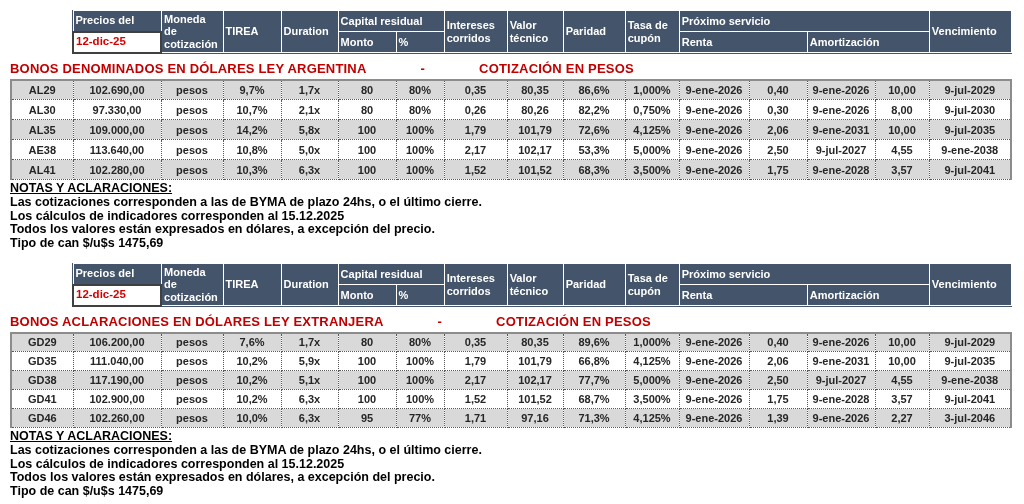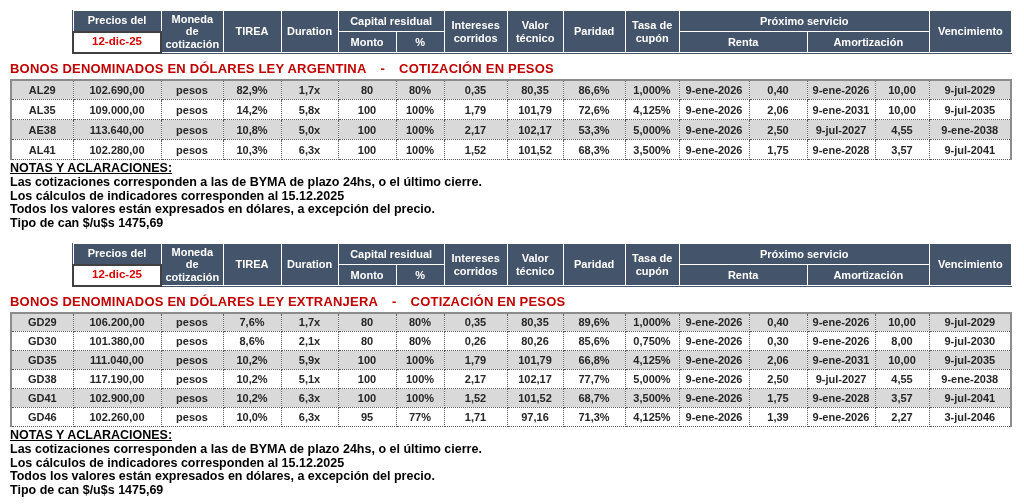--- a/index.html
+++ b/index.html
@@ -18,38 +18,38 @@
     margin-left:62px;
     width:940px;
     background:#44546A;
     border:1px solid #44546A;
   }
   .head-table th {
     border:1px solid #ffffff;
     color:#ffffff;
     font-size:11px;
     font-weight:bold;
-    text-align:center;
+    text-align:left;
     vertical-align:middle;
     padding:1px 2px;
     height:21px;
     line-height:1.15;
   }
   .head-table th.date-cell {
     background:#ffffff;
     color:#d40000;
     border:2px solid #404040;
     font-size:11.5px;
   }
 
   
   .section-title {
     display:flex;
     align-items:baseline;
-    gap:14px;
+    gap:54px;
     color:#c00000;
     font-size:13px;
     font-weight:bold;
     margin:7px 0 3px 0;
     letter-spacing:0.2px;
   }
 
   
   .body-table {
     width:1000px;
@@ -160,33 +160,51 @@
           <col style="width:58px">
         <col style="width:68px">
           <col style="width:54px">
           <col style="width:82px">
       </colgroup>
       <tbody>
           <tr>
             <td>AL29</td>
             <td>102.690,00</td>
             <td>pesos</td>
-            <td>82,9%</td>
+            <td>9,7%</td>
             <td>1,7x</td>
             <td>80</td>
             <td>80%</td>
             <td>0,35</td>
             <td>80,35</td>
             <td>86,6%</td>
             <td>1,000%</td>
             <td>9-ene-2026</td>
             <td>0,40</td>
             <td>9-ene-2026</td>
             <td>10,00</td>
             <td>9-jul-2029</td>
+          </tr>
+          <tr>
+            <td>AL30</td>
+            <td>97.330,00</td>
+            <td>pesos</td>
+            <td>10,7%</td>
+            <td>2,1x</td>
+            <td>80</td>
+            <td>80%</td>
+            <td>0,26</td>
+            <td>80,26</td>
+            <td>82,2%</td>
+            <td>0,750%</td>
+            <td>9-ene-2026</td>
+            <td>0,30</td>
+            <td>9-ene-2026</td>
+            <td>8,00</td>
+            <td>9-jul-2030</td>
           </tr>
           <tr>
             <td>AL35</td>
             <td>109.000,00</td>
             <td>pesos</td>
             <td>14,2%</td>
             <td>5,8x</td>
             <td>100</td>
             <td>100%</td>
             <td>1,79</td>
@@ -285,21 +303,21 @@
         <th class="date-cell">12-dic-25</th>
         <th>Monto</th>
         <th>%</th>
         <th colspan="2">Renta</th>
         <th colspan="2">Amortización</th>
       </tr>
     </tbody>
       </table>
 
     <div class="section-title">
-      <span>BONOS DENOMINADOS EN DÓLARES LEY EXTRANJERA</span>
+      <span>BONOS ACLARACIONES EN DÓLARES LEY EXTRANJERA</span>
       <span>-</span>
       <span>COTIZACIÓN EN PESOS</span>
     </div>
 
     <table class="body-table rows-19">
       <colgroup>
         <col style="width:62px">
           <col style="width:88px">
           <col style="width:62px">
           <col style="width:58px">
@@ -329,38 +347,20 @@
             <td>80,35</td>
             <td>89,6%</td>
             <td>1,000%</td>
             <td>9-ene-2026</td>
             <td>0,40</td>
             <td>9-ene-2026</td>
             <td>10,00</td>
             <td>9-jul-2029</td>
           </tr>
           <tr>
-            <td>GD30</td>
-            <td>101.380,00</td>
-            <td>pesos</td>
-            <td>8,6%</td>
-            <td>2,1x</td>
-            <td>80</td>
-            <td>80%</td>
-            <td>0,26</td>
-            <td>80,26</td>
-            <td>85,6%</td>
-            <td>0,750%</td>
-            <td>9-ene-2026</td>
-            <td>0,30</td>
-            <td>9-ene-2026</td>
-            <td>8,00</td>
-            <td>9-jul-2030</td>
-          </tr>
-          <tr>
             <td>GD35</td>
             <td>111.040,00</td>
             <td>pesos</td>
             <td>10,2%</td>
             <td>5,9x</td>
             <td>100</td>
             <td>100%</td>
             <td>1,79</td>
             <td>101,79</td>
             <td>66,8%</td>

